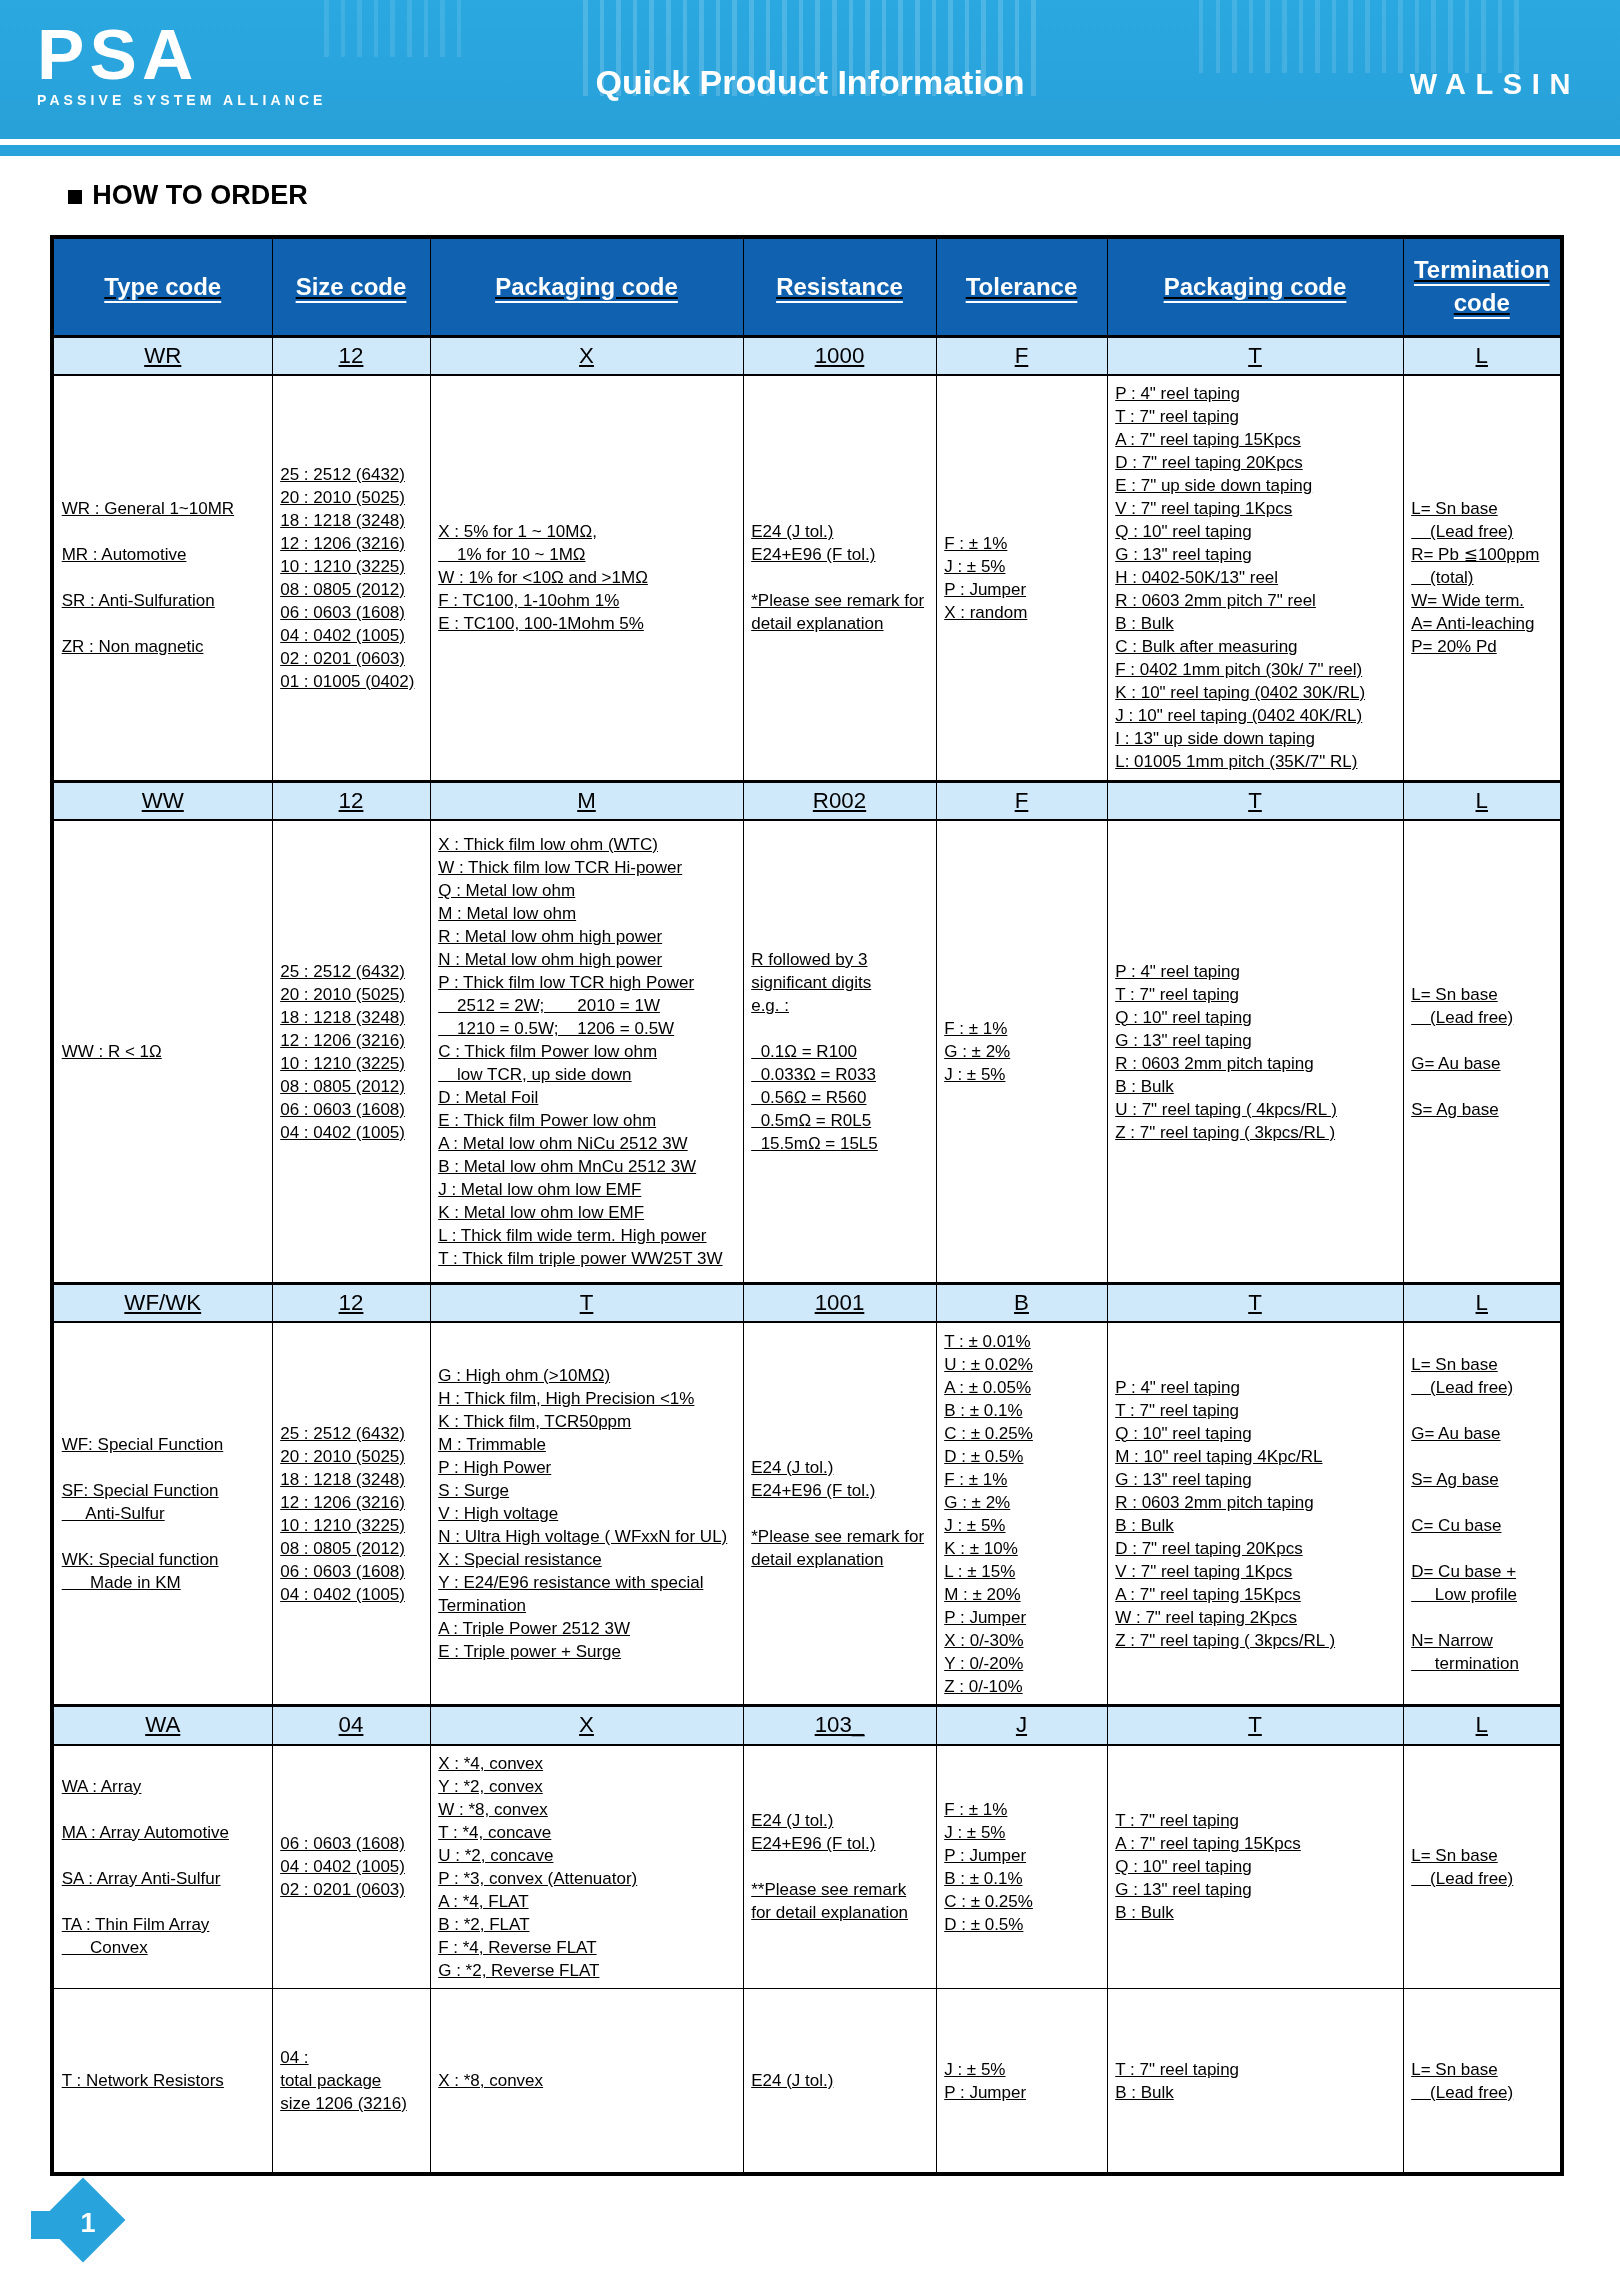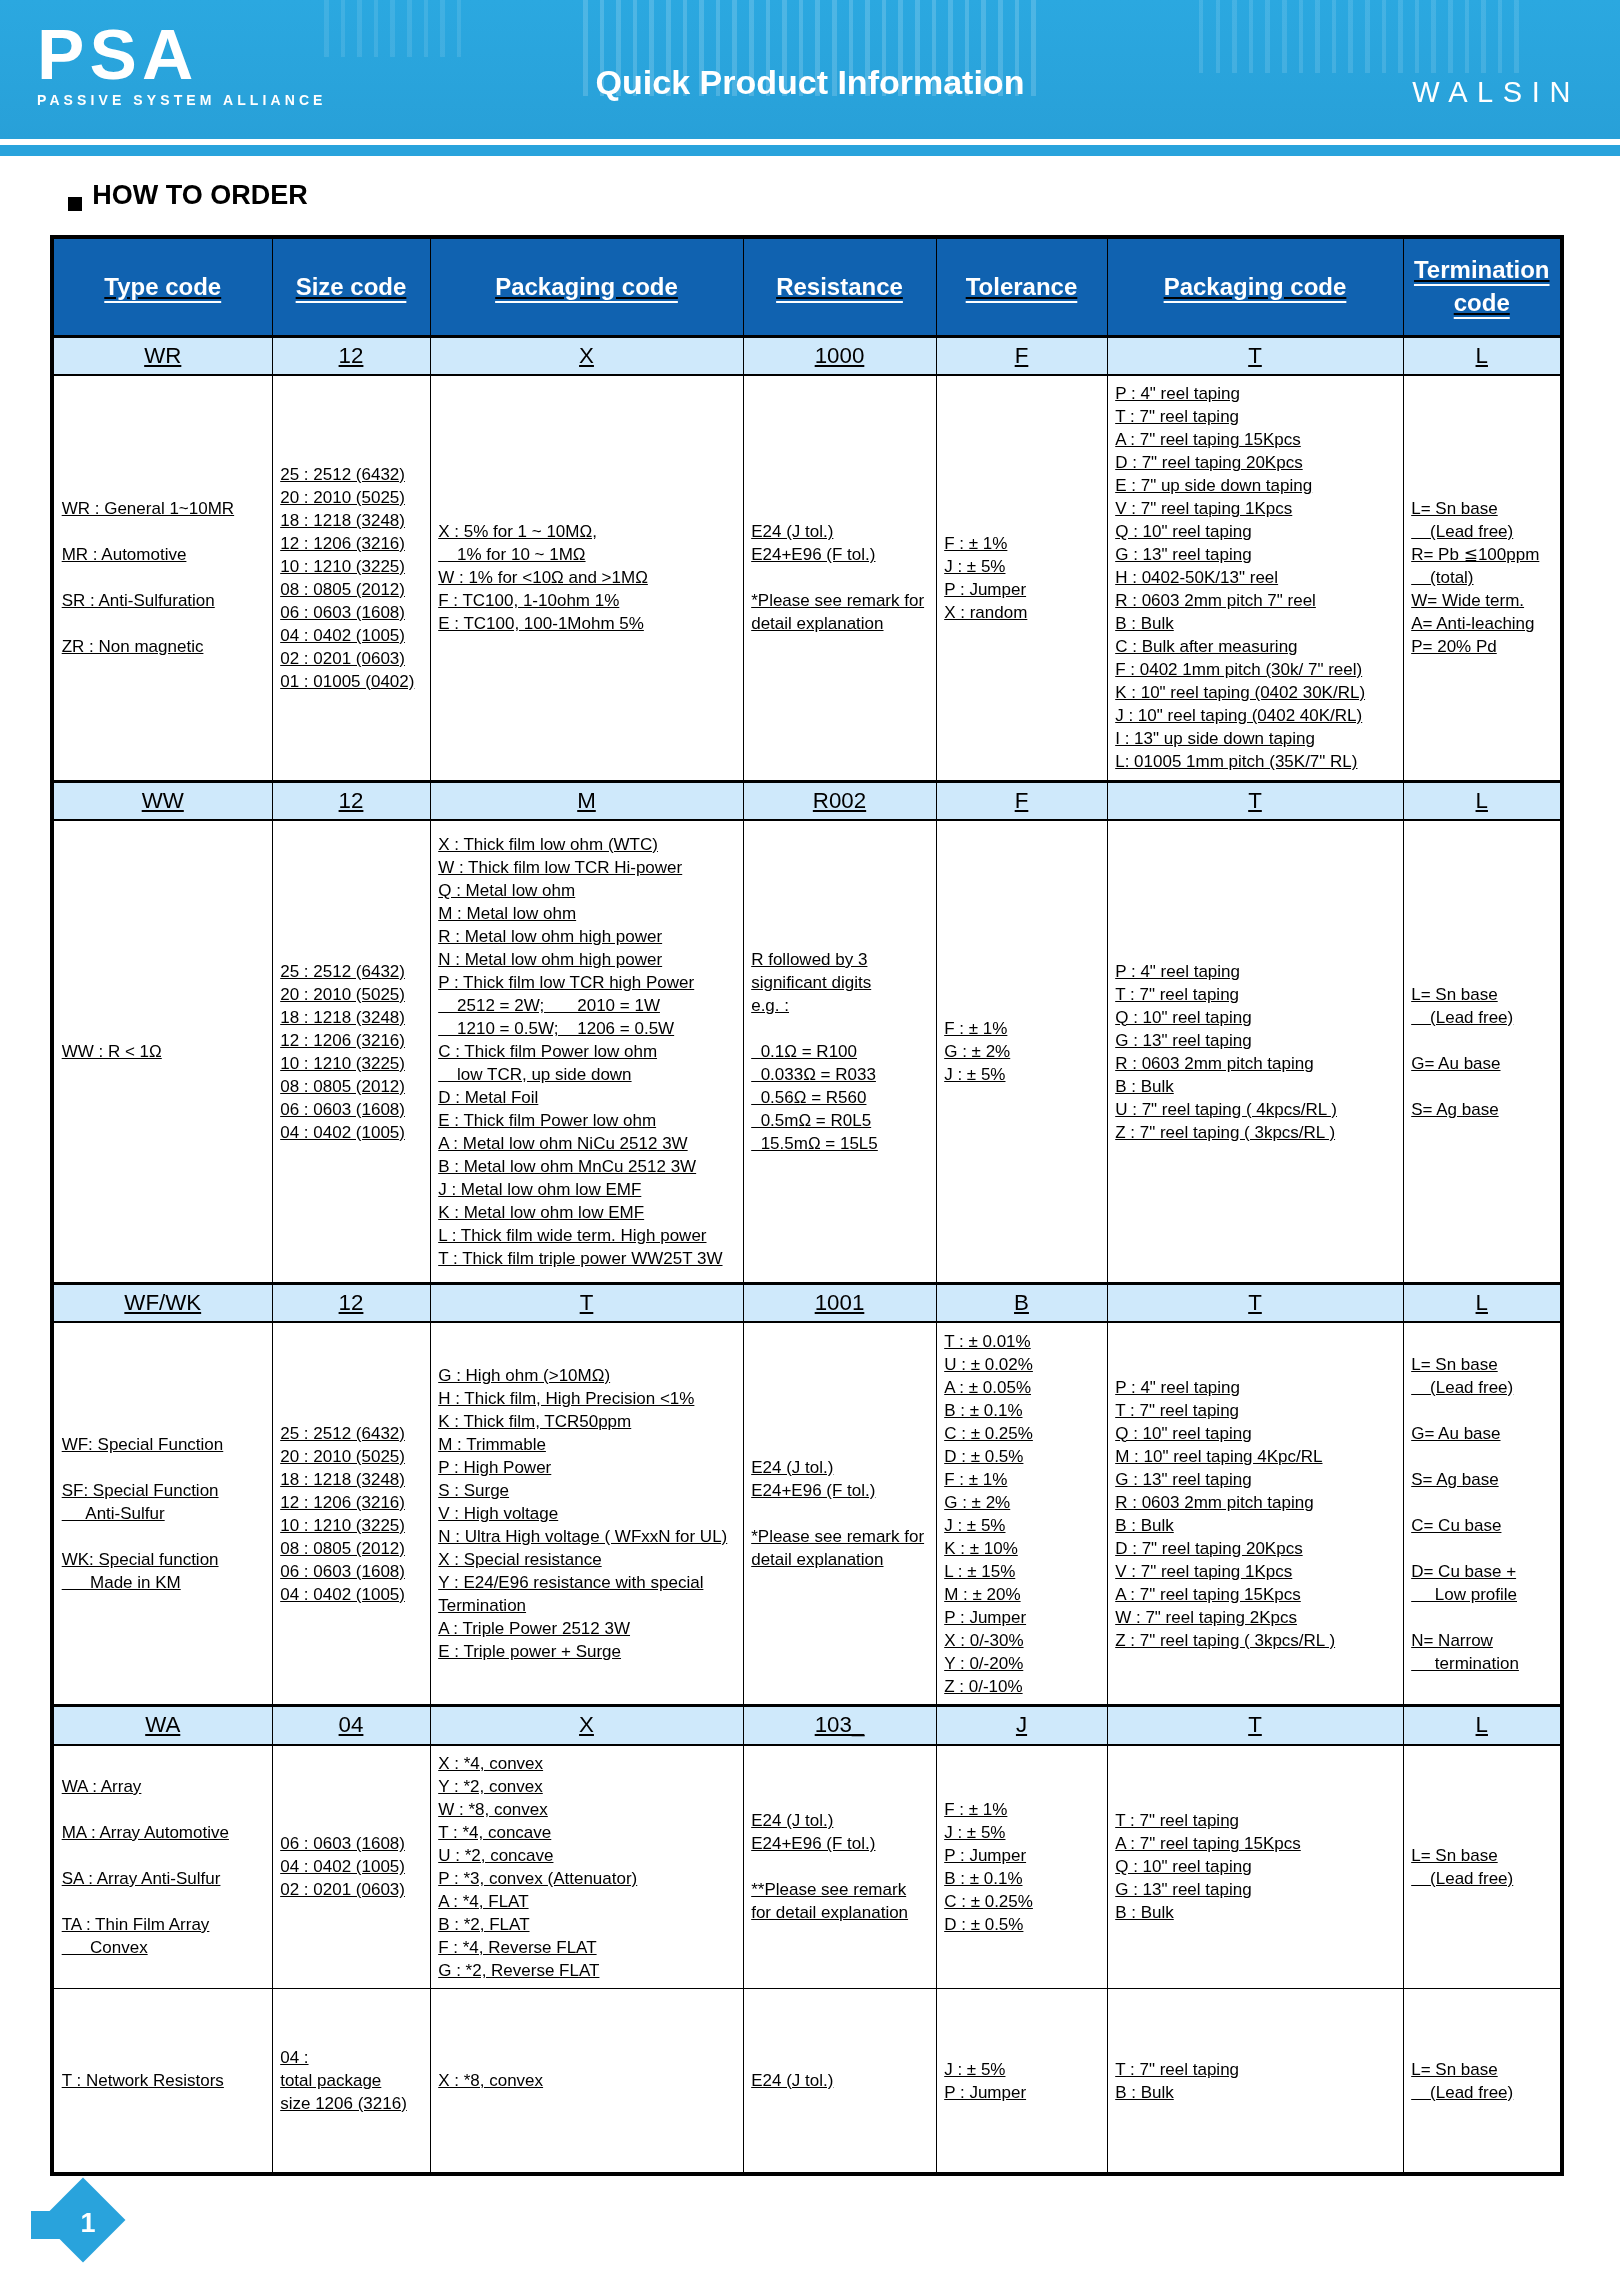--- a/index.html
+++ b/index.html
@@ -21,23 +21,23 @@
   .streaks-a { left:36%; width:28%; height:96px; }
   .streaks-b { right:6%;  width:20%; height:73px; opacity:.4; }
   .streaks-c { left:20%;  width:9%;  height:57px;  opacity:.35; }
   .psa-logo { position:absolute; left:37px; top:19px; color:#fff; }
   .psa-word { font-size:71px; font-weight:900; letter-spacing:5.1px; line-height:1; }
   .psa-sub  { font-size:14px; font-weight:700; letter-spacing:4.1px; margin-top:2px; white-space:nowrap; }
   .banner-title {
     position:absolute; left:50%; top:63px; transform:translateX(-50%);
     color:#fff; font-size:34px; font-weight:700; white-space:nowrap;text-align:center;
   }
-  .walsin { position:absolute; right:40px; top:76px; color:#fff; font-size:29px; font-weight:400; letter-spacing:9.6px; white-space:nowrap; }
+  .walsin { position:absolute; right:40px; top:68px; color:#fff; font-size:29px; font-weight:700; letter-spacing:9.6px; white-space:nowrap; }
   
-  .order-title { position:absolute; left:68px; top:180px; font-size:27px; font-weight:700; display:flex; align-items:flex-end; }
+  .order-title { position:absolute; left:68px; top:180px; font-size:27px; font-weight:700; display:flex; align-items:center; }
   .sq-bullet { display:inline-block; width:14px; height:14px; background:#000; margin-right:10.2px; margin-top:3.8px; }
   
   table.order {
     position:absolute; left:50px; top:235px;
     width:1510px; table-layout:fixed;
     border-collapse:collapse;
     border:4.5px solid #000;
     text-decoration:underline;
   }
   table.order th, table.order td { border:1.9px solid #000; }

